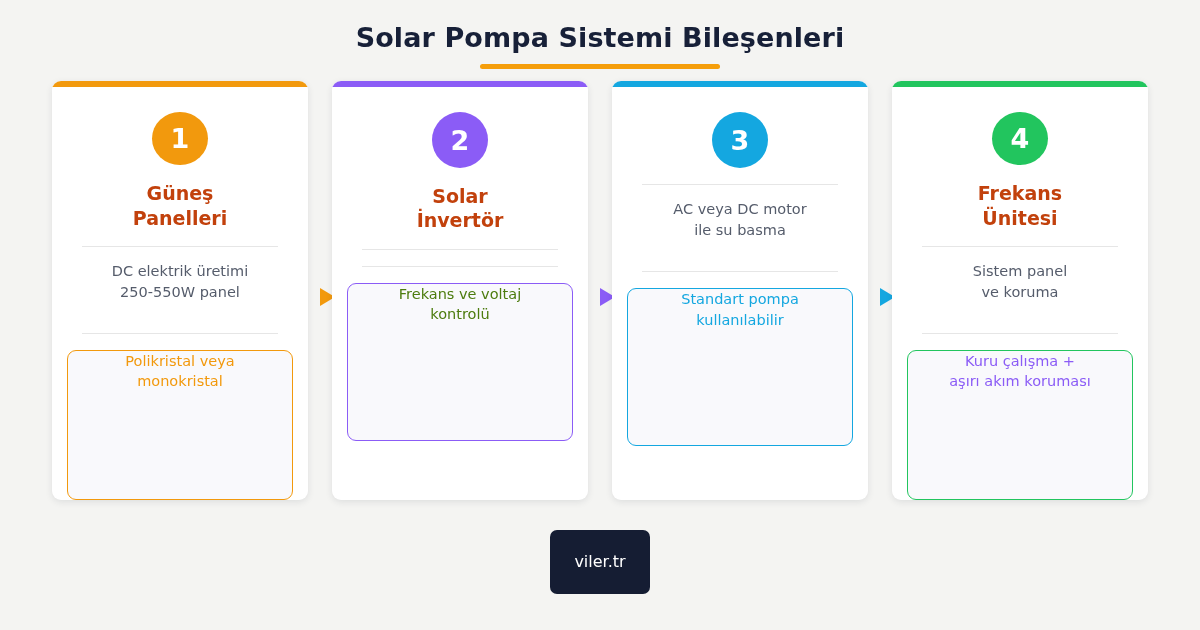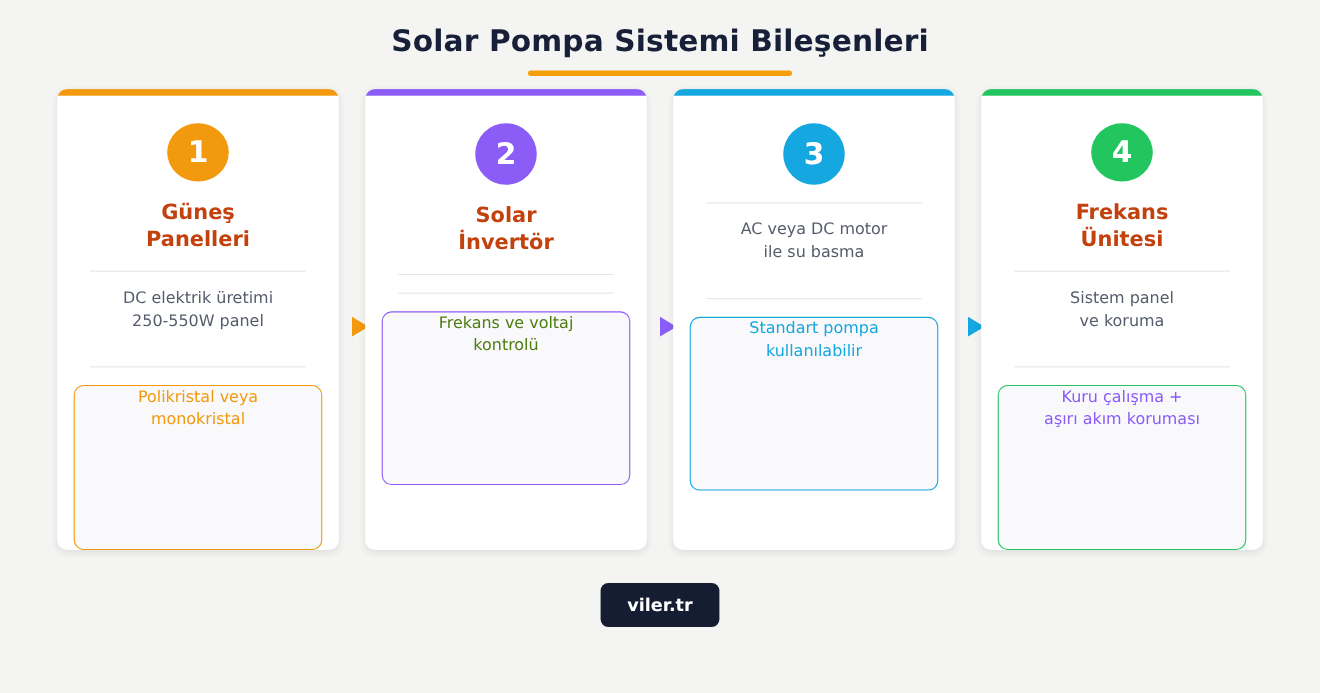--- a/index.html
+++ b/index.html
@@ -157,23 +157,23 @@
     top: 530px;
     left: 0;
     width: 1200px;
     display: flex;
     justify-content: center;
   }
   .footer-badge {
     background: #151d33;
     color: #ffffff;
     font-size: 16px;
-    font-weight: bold;
+    font-weight: normal;
     border-radius: 7px;
-    padding: 11px 24px;
+    padding: 23px 24px;
     line-height: 1.1;
   }
 </style>
 </head>
 <body>
 
 <div class="page">
 
   <div class="title-wrap">
     <h1 class="title">Solar Pompa Sistemi Bileşenleri</h1>

